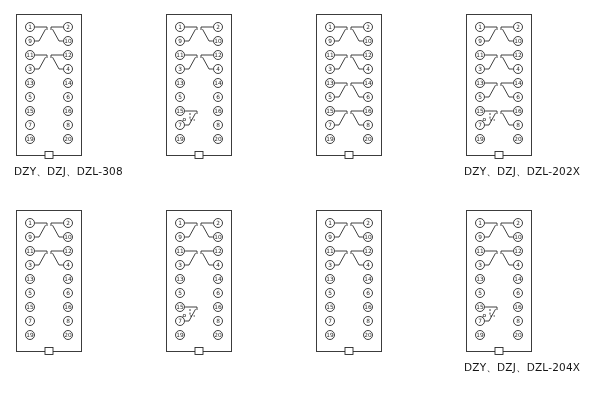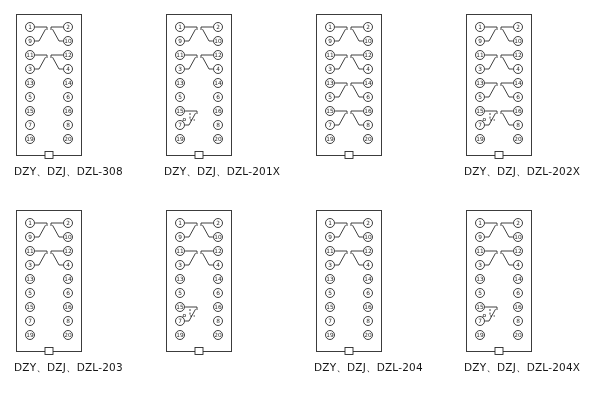--- a/index.html
+++ b/index.html
@@ -219,21 +219,20 @@
           <g>
             <circle cx="51" cy="110" r="4.5" fill="#fff" stroke="#2a2a2a" stroke-width="0.9"></circle>
             <text x="51" y="112.1" text-anchor="middle" font-size="5.8" fill="#2a2a2a">8</text>
           </g>
           <g>
             <circle cx="51" cy="124" r="4.5" fill="#fff" stroke="#2a2a2a" stroke-width="0.9"></circle>
             <text x="51" y="126.1" text-anchor="middle" font-size="5.8" fill="#2a2a2a">20</text>
           </g>
           <rect x="28" y="136.5" width="8" height="7" fill="#fff" stroke="#2a2a2a" stroke-width="0.9"></rect>
         </svg></div>
-    <figcaption class="label">DZY、DZJ、DZL-201X</figcaption>
   </figure>
 
   <figure class="cell">
     <div class="box"><svg width="64" height="140" style="overflow: visible;">
           <line x1="18.1" y1="12" x2="30" y2="12" stroke="#2a2a2a" stroke-width="0.9"></line>
           <line x1="30" y1="12" x2="30" y2="15" stroke="#2a2a2a" stroke-width="0.9"></line>
           <line x1="18.1" y1="26" x2="22" y2="26" stroke="#2a2a2a" stroke-width="0.9"></line>
           <line x1="22" y1="26" x2="28.5" y2="14.2" stroke="#2a2a2a" stroke-width="0.9"></line>
           <line x1="45.9" y1="12" x2="34" y2="12" stroke="#2a2a2a" stroke-width="0.9"></line>
           <line x1="34" y1="12" x2="34" y2="15" stroke="#2a2a2a" stroke-width="0.9"></line>
@@ -538,21 +537,20 @@
           <g>
             <circle cx="51" cy="110" r="4.5" fill="#fff" stroke="#2a2a2a" stroke-width="0.9"></circle>
             <text x="51" y="112.1" text-anchor="middle" font-size="5.8" fill="#2a2a2a">8</text>
           </g>
           <g>
             <circle cx="51" cy="124" r="4.5" fill="#fff" stroke="#2a2a2a" stroke-width="0.9"></circle>
             <text x="51" y="126.1" text-anchor="middle" font-size="5.8" fill="#2a2a2a">20</text>
           </g>
           <rect x="28" y="136.5" width="8" height="7" fill="#fff" stroke="#2a2a2a" stroke-width="0.9"></rect>
         </svg></div>
-    <figcaption class="label">DZY、DZJ、DZL-203</figcaption>
   </figure>
 
   <figure class="cell">
     <div class="box"><svg width="64" height="140" style="overflow: visible;">
           <line x1="18.1" y1="12" x2="30" y2="12" stroke="#2a2a2a" stroke-width="0.9"></line>
           <line x1="30" y1="12" x2="30" y2="15" stroke="#2a2a2a" stroke-width="0.9"></line>
           <line x1="18.1" y1="26" x2="22" y2="26" stroke="#2a2a2a" stroke-width="0.9"></line>
           <line x1="22" y1="26" x2="28.5" y2="14.2" stroke="#2a2a2a" stroke-width="0.9"></line>
           <line x1="45.9" y1="12" x2="34" y2="12" stroke="#2a2a2a" stroke-width="0.9"></line>
           <line x1="34" y1="12" x2="34" y2="15" stroke="#2a2a2a" stroke-width="0.9"></line>
@@ -734,21 +732,20 @@
           <g>
             <circle cx="51" cy="110" r="4.5" fill="#fff" stroke="#2a2a2a" stroke-width="0.9"></circle>
             <text x="51" y="112.1" text-anchor="middle" font-size="5.8" fill="#2a2a2a">8</text>
           </g>
           <g>
             <circle cx="51" cy="124" r="4.5" fill="#fff" stroke="#2a2a2a" stroke-width="0.9"></circle>
             <text x="51" y="126.1" text-anchor="middle" font-size="5.8" fill="#2a2a2a">20</text>
           </g>
           <rect x="28" y="136.5" width="8" height="7" fill="#fff" stroke="#2a2a2a" stroke-width="0.9"></rect>
         </svg></div>
-    <figcaption class="label">DZY、DZJ、DZL-204</figcaption>
   </figure>
 
   <figure class="cell">
     <div class="box"><svg width="64" height="140" style="overflow: visible;">
           <line x1="18.1" y1="12" x2="30" y2="12" stroke="#2a2a2a" stroke-width="0.9"></line>
           <line x1="30" y1="12" x2="30" y2="15" stroke="#2a2a2a" stroke-width="0.9"></line>
           <line x1="18.1" y1="26" x2="22" y2="26" stroke="#2a2a2a" stroke-width="0.9"></line>
           <line x1="22" y1="26" x2="28.5" y2="14.2" stroke="#2a2a2a" stroke-width="0.9"></line>
           <line x1="45.9" y1="12" x2="34" y2="12" stroke="#2a2a2a" stroke-width="0.9"></line>
           <line x1="34" y1="12" x2="34" y2="15" stroke="#2a2a2a" stroke-width="0.9"></line>

